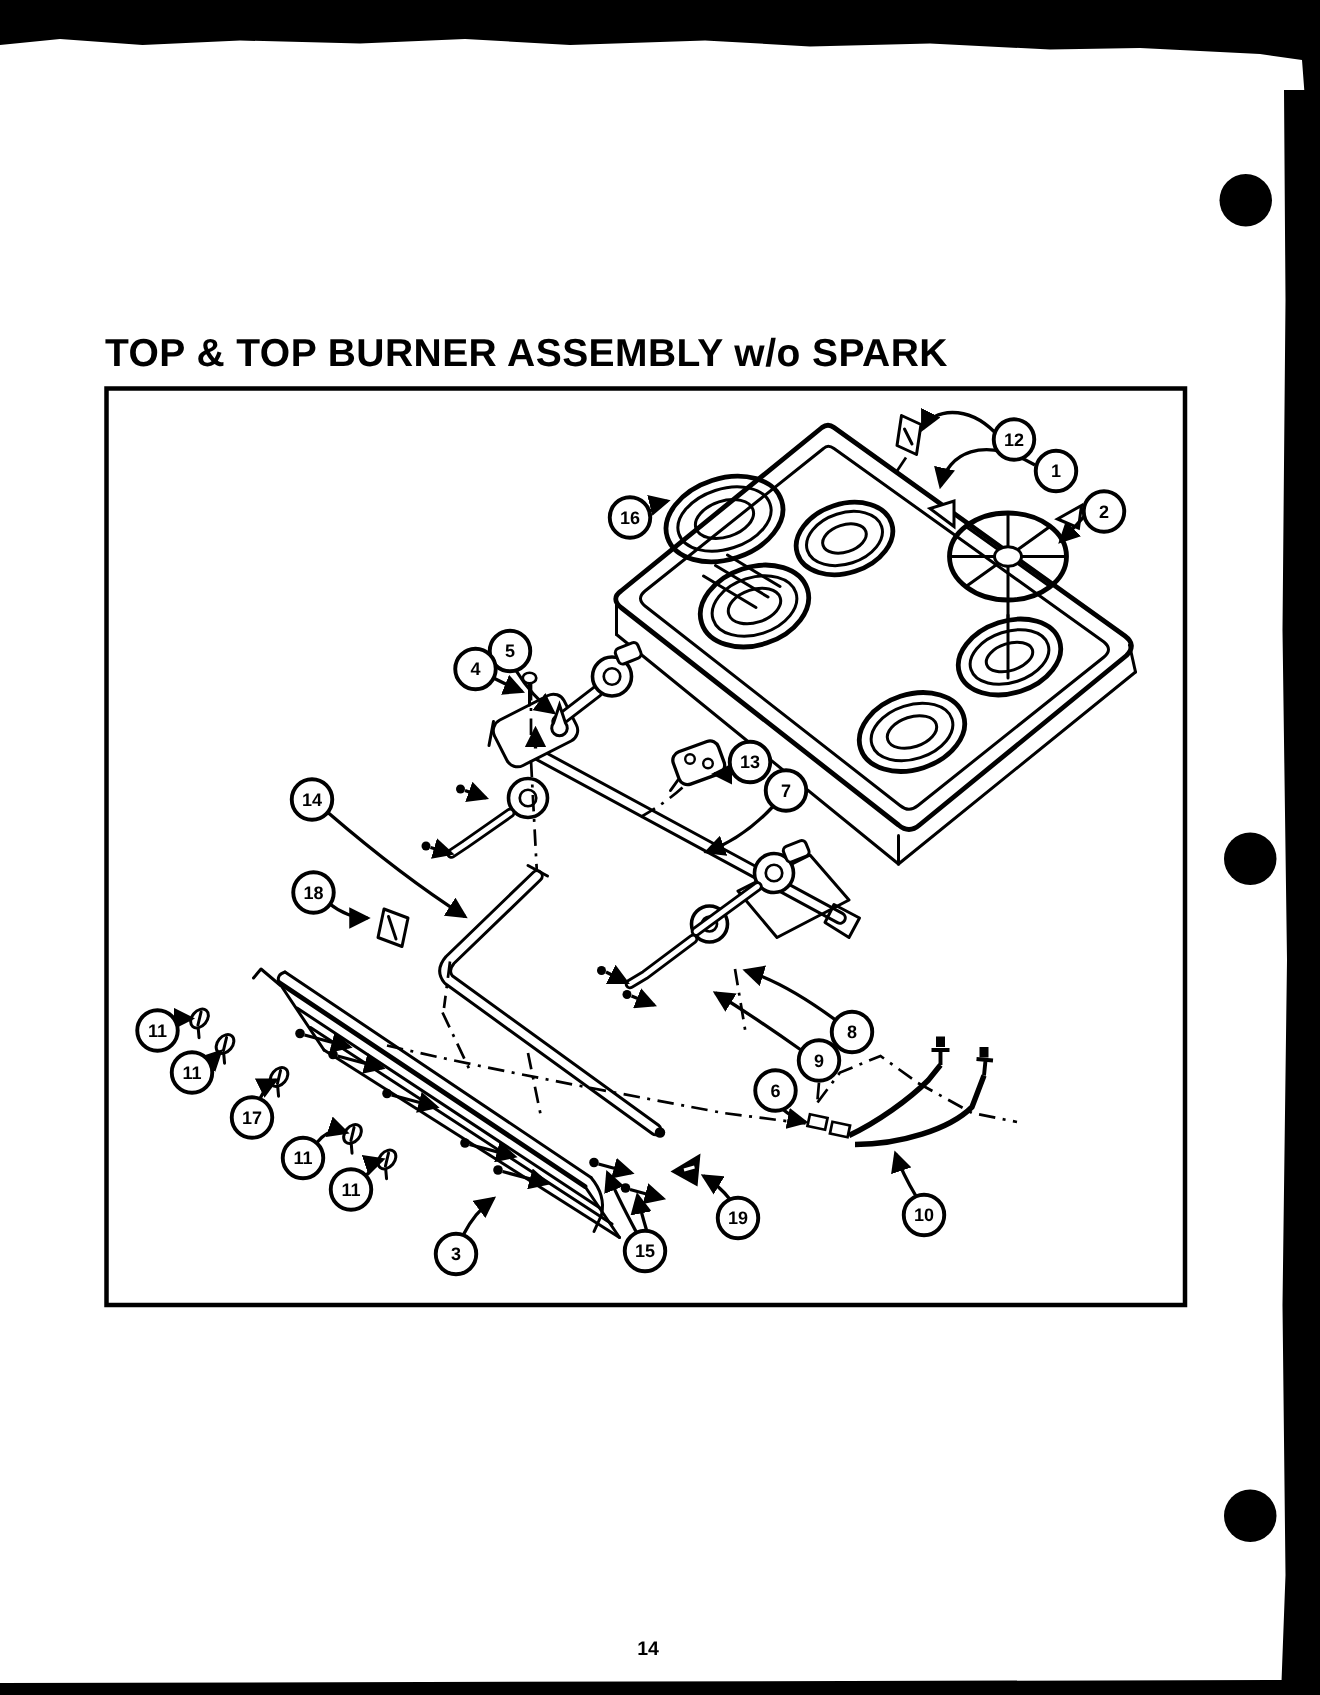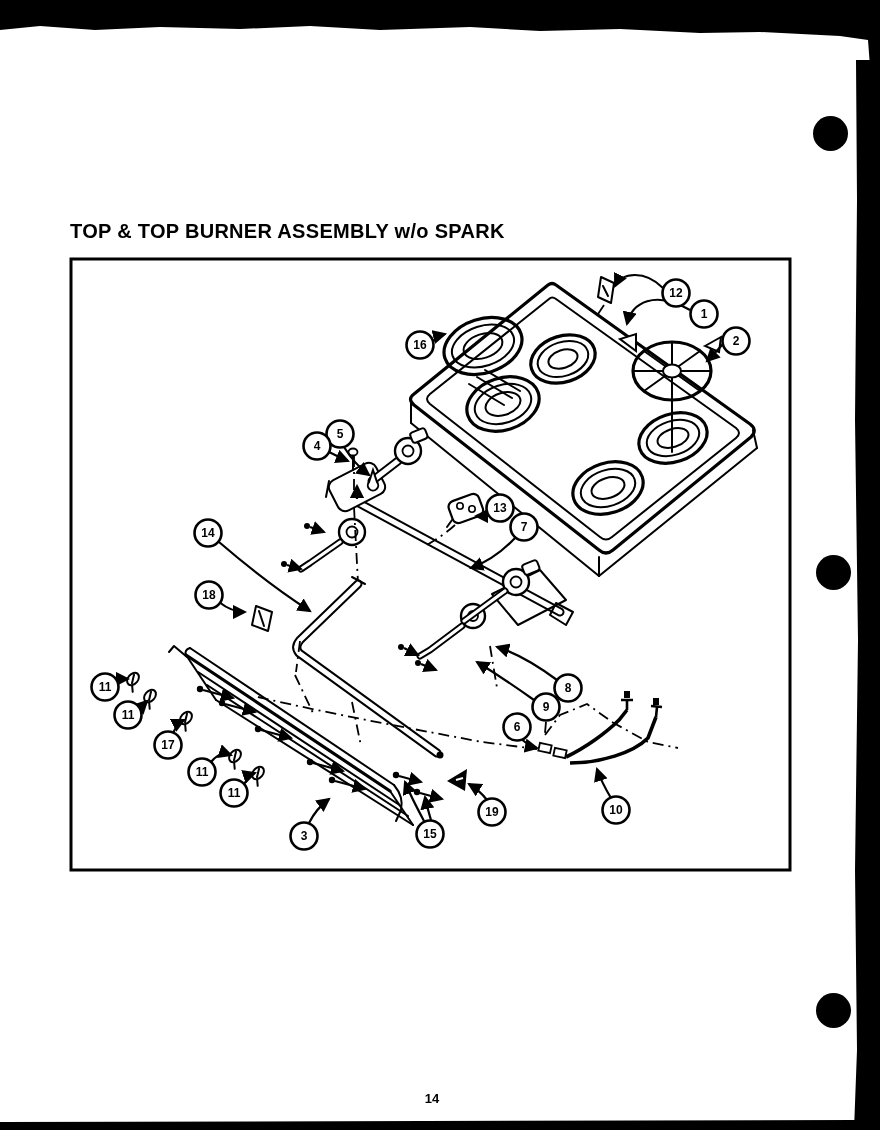--- a/index.html
+++ b/index.html
@@ -6,21 +6,21 @@
   body {
     width:880px; height:1130px;
     background:#ffffff;
     position:relative;
     overflow:hidden;
     font-family:"Liberation Sans", sans-serif;
     color:#000;
   }
   .page-title {
     position:absolute; left:70px; top:220px;
-    font-size:20px; font-weight:bold; letter-spacing:0.3px;
+    font-size:26px; font-weight:bold; letter-spacing:0.3px;
     white-space:nowrap;
   }
   .page-number {
     position:absolute; left:0; top:1091px; width:864px;
     text-align:center; font-size:13px; font-weight:bold;
   }
   .binder-hole {
     position:absolute; width:35px; height:35px;
     background:#000; border-radius:50%;
   }

